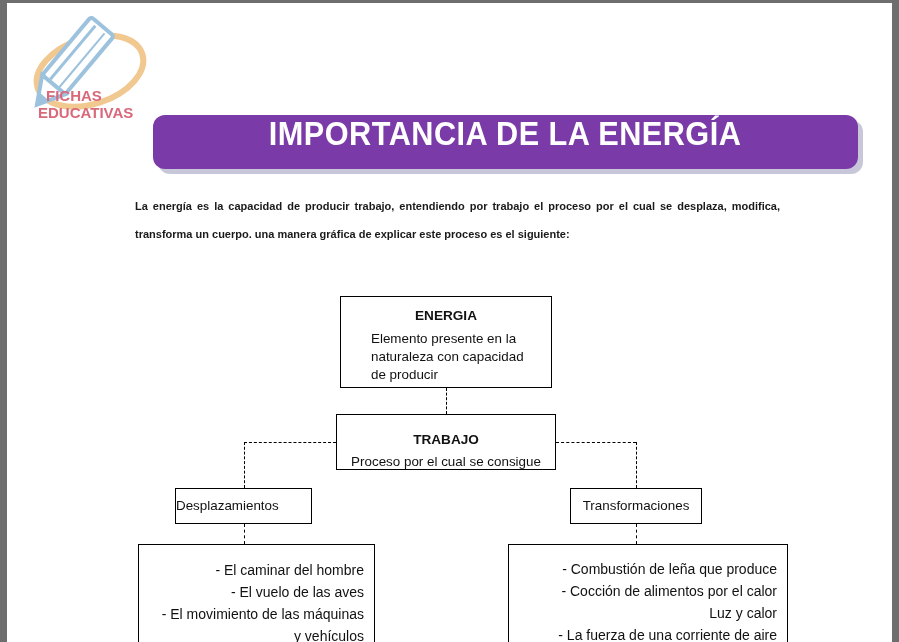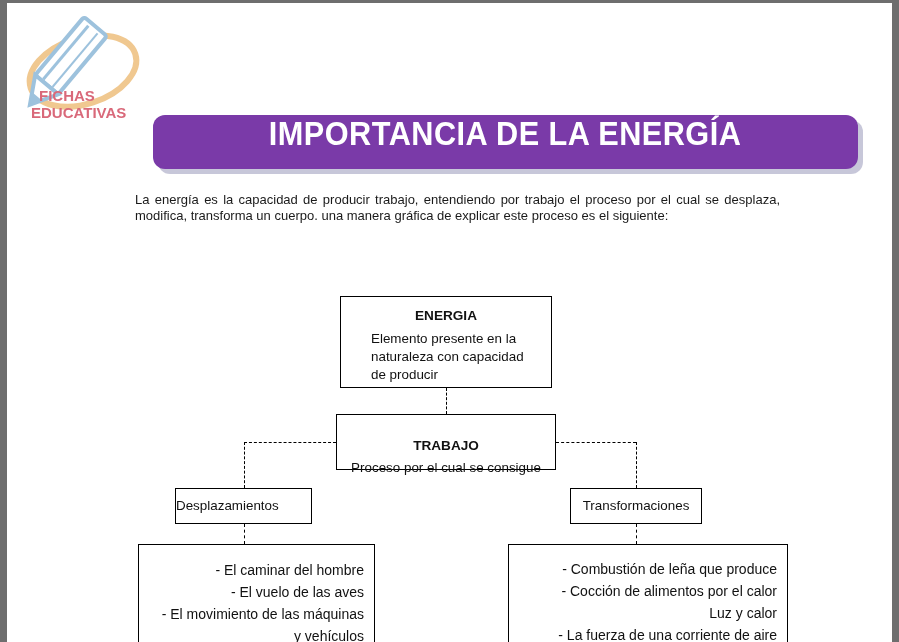--- a/index.html
+++ b/index.html
@@ -19,21 +19,21 @@
     background: #ffffff;
     border-left: 7px solid #6e6e6e;
     border-right: 7px solid #6e6e6e;
     border-top: 3px solid #6e6e6e;
     overflow: hidden;
   }
 
   
   #logo {
     position: absolute;
-    left: 6px;
+    left: 13px;
     top: 10px;
     width: 140px;
     height: 120px;
   }
   #logo svg { display: block; }
 
   
   #badge {
     position: absolute;
     right: 18px;
@@ -66,24 +66,25 @@
     transform: scaleX(0.93);
     white-space: nowrap;
   }
 
   
   #intro {
     position: absolute;
     left: 128px;
     top: 189px;
     width: 645px;
-    font-size: 13px;
-    line-height: 16px;
+    font-size: 11px;
+    line-height: 28px;
     color: #1a1a1a;
     text-align: justify;
+    font-weight: bold;
   }
 
   
   #diagram {
     position: absolute;
     left: 0;
     top: 0;
     width: 885px;
     height: 642px;
   }
@@ -113,21 +114,21 @@
   }
   #box-energia .bt { margin-left: -20px; margin-bottom: 5px; }
   #box-energia .bd { text-align: left; }
 
   
   #box-trabajo {
     left: 329px;
     top: 411px;
     width: 220px;
     height: 56px;
-    padding: 22px 6px;
+    padding: 16px 6px;
   }
   #box-trabajo .bt { margin-bottom: 4px; }
   #box-trabajo .bd { text-align: center; }
 
   
   #box-desp {
     left: 168px;
     top: 485px;
     width: 137px;
     height: 36px;

